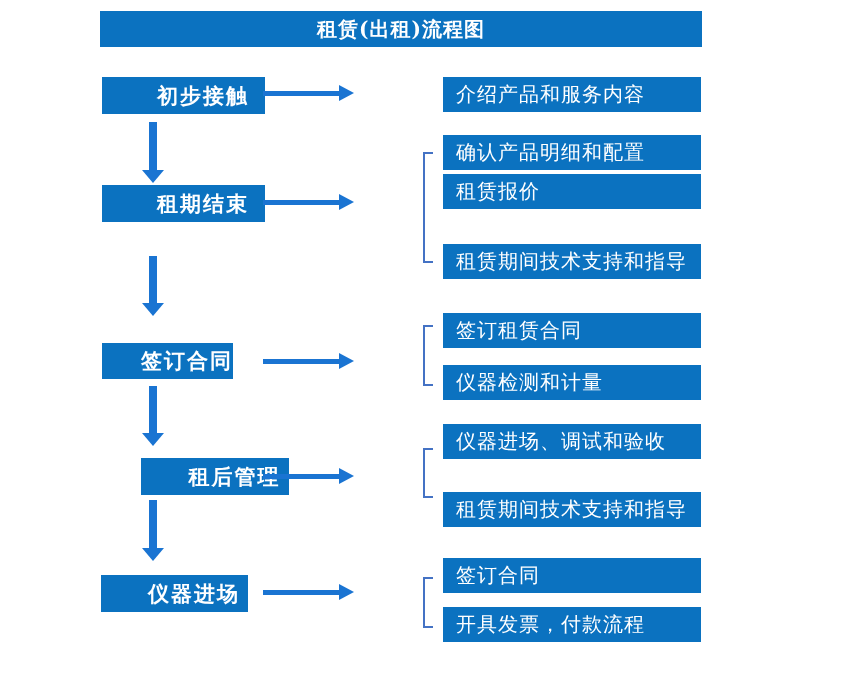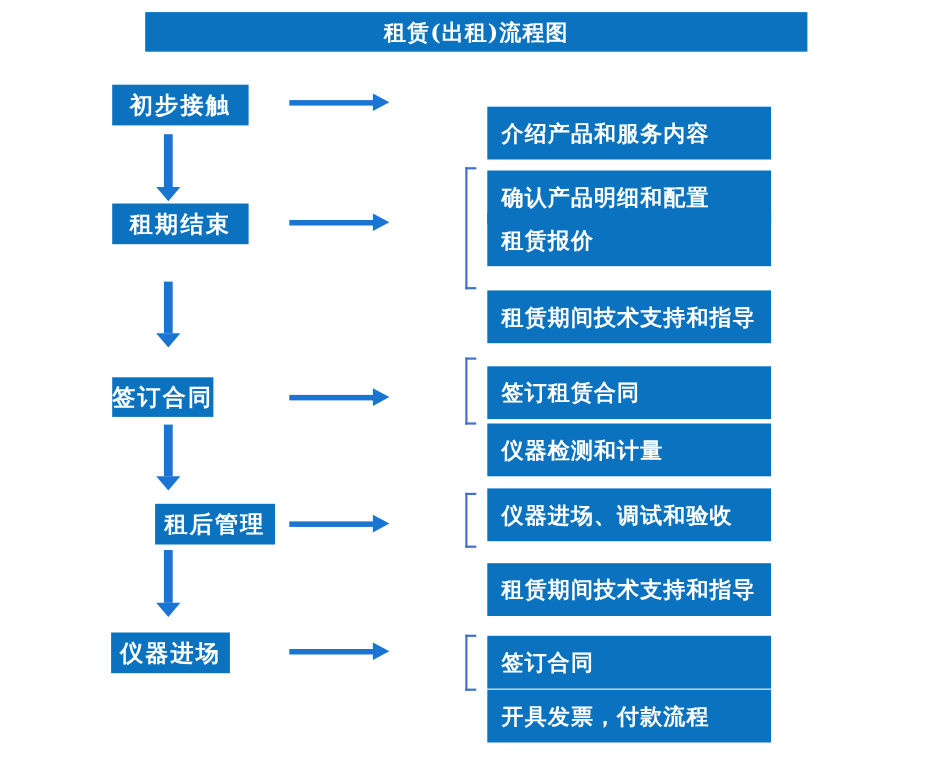--- a/index.html
+++ b/index.html
@@ -3,32 +3,32 @@
 <meta charset="utf-8">
 <style>
   html,body{margin:0;padding:0;background:#ffffff;}
   .canvas{
     position:relative;width:844px;height:688px;background:#ffffff;overflow:hidden;
     font-family:"DejaVu Serif","Liberation Serif",serif;
     --box-blue:#0b72c0;--arrow-blue:#1a74d2;--bracket-blue:#4472c4;--text-white:#ffffff;
   }
   .title-bar{
     position:absolute;left:100px;top:11px;width:602px;height:36px;
-    background:var(--box-blue);display:flex;align-items:center;justify-content:center;margin-left:32px;
+    background:var(--box-blue);display:flex;align-items:center;justify-content:center;
   }
   .title-bar span{color:var(--text-white);font-size:20px;font-weight:bold;letter-spacing:1px;}
   .stage{
     position:absolute;background:var(--box-blue);color:var(--text-white);
     display:flex;align-items:center;justify-content:center;
-    font-size:21px;font-weight:bold;letter-spacing:2px;
+    font-size:21px;font-weight:bold;letter-spacing:2px;padding-left:39px;
   }
   .detail{
-    position:absolute;left:443px;width:258px;height:48px;background:var(--box-blue);
+    position:absolute;left:443px;width:258px;height:35px;background:var(--box-blue);
     color:var(--text-white);display:flex;align-items:center;
-    padding-left:13px;box-sizing:border-box;font-size:20px;font-weight:bold;letter-spacing:1px;margin-top:20px;
+    padding-left:13px;box-sizing:border-box;font-size:20px;font-weight:normal;letter-spacing:1px;
   }
   .s1{left:102px;top:77px;width:124px;height:37px;}
   .s2{left:102px;top:185px;width:124px;height:37px;}
   .s3{left:102px;top:343px;width:92px;height:36px;}
   .s4{left:100px;top:458px;width:109px;height:37px;margin-left:41px;}
   .s5{left:101px;top:575px;width:108px;height:37px;}
   .d1{top:77px;}.d2{top:135px;}.d3{top:174px;}.d4{top:244px;}.d5{top:313px;}
   .d6{top:365px;}.d7{top:424px;}.d8{top:492px;}.d9{top:558px;}.d10{top:607px;}
   .h-arrow{position:absolute;left:263px;width:91px;height:16px;}
   .h-arrow .shaft{position:absolute;left:0;top:6px;width:78px;height:5px;background:var(--arrow-blue);}

